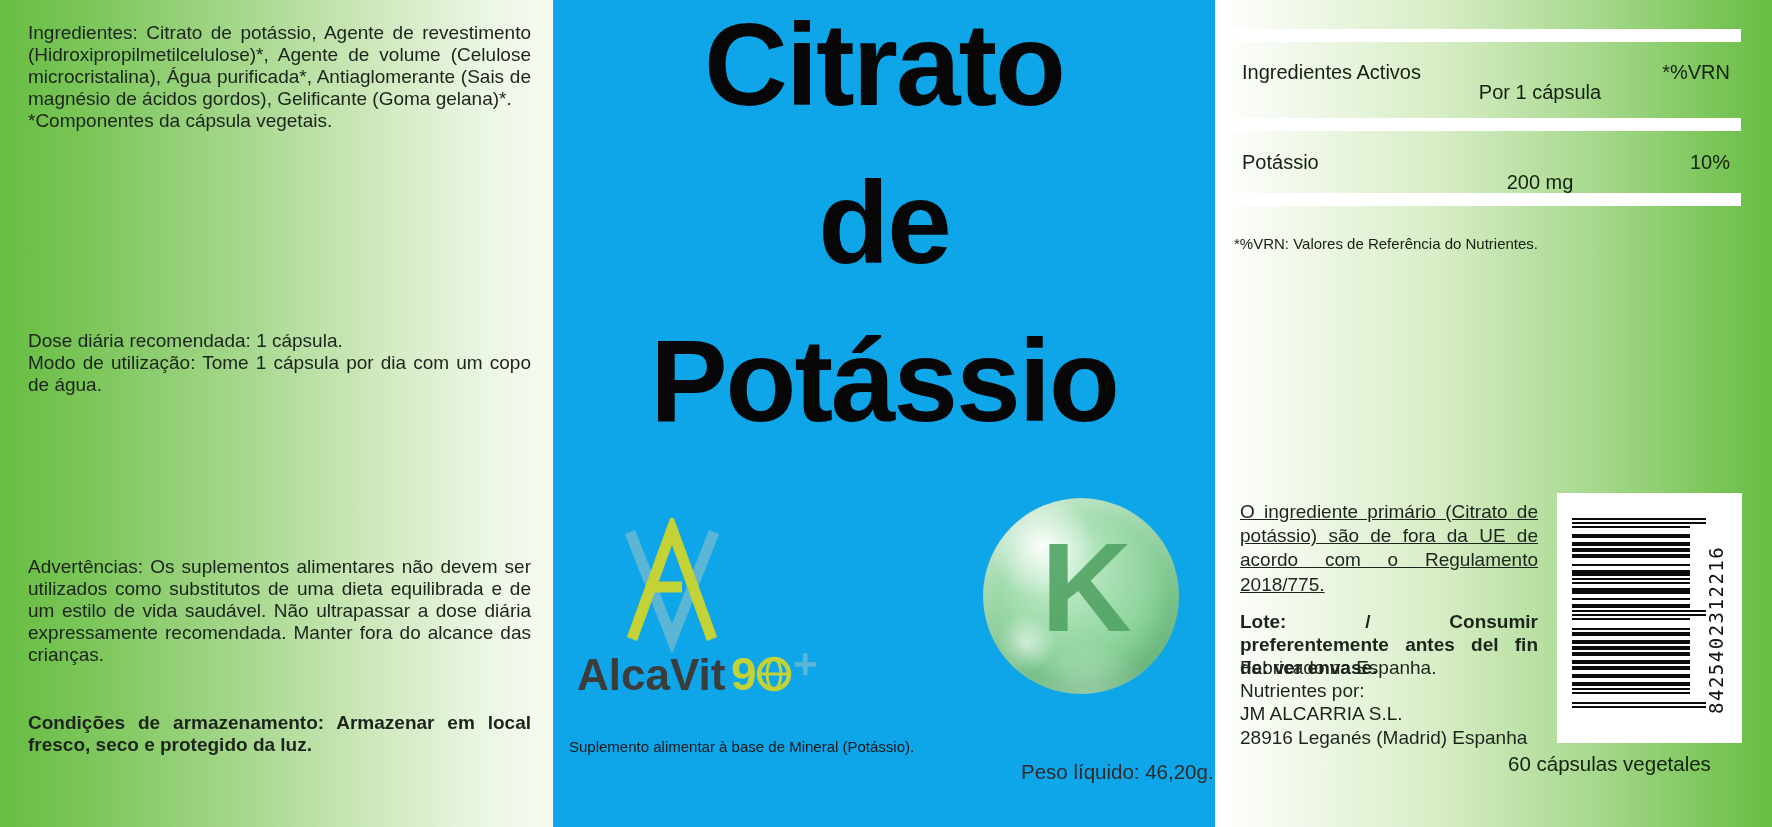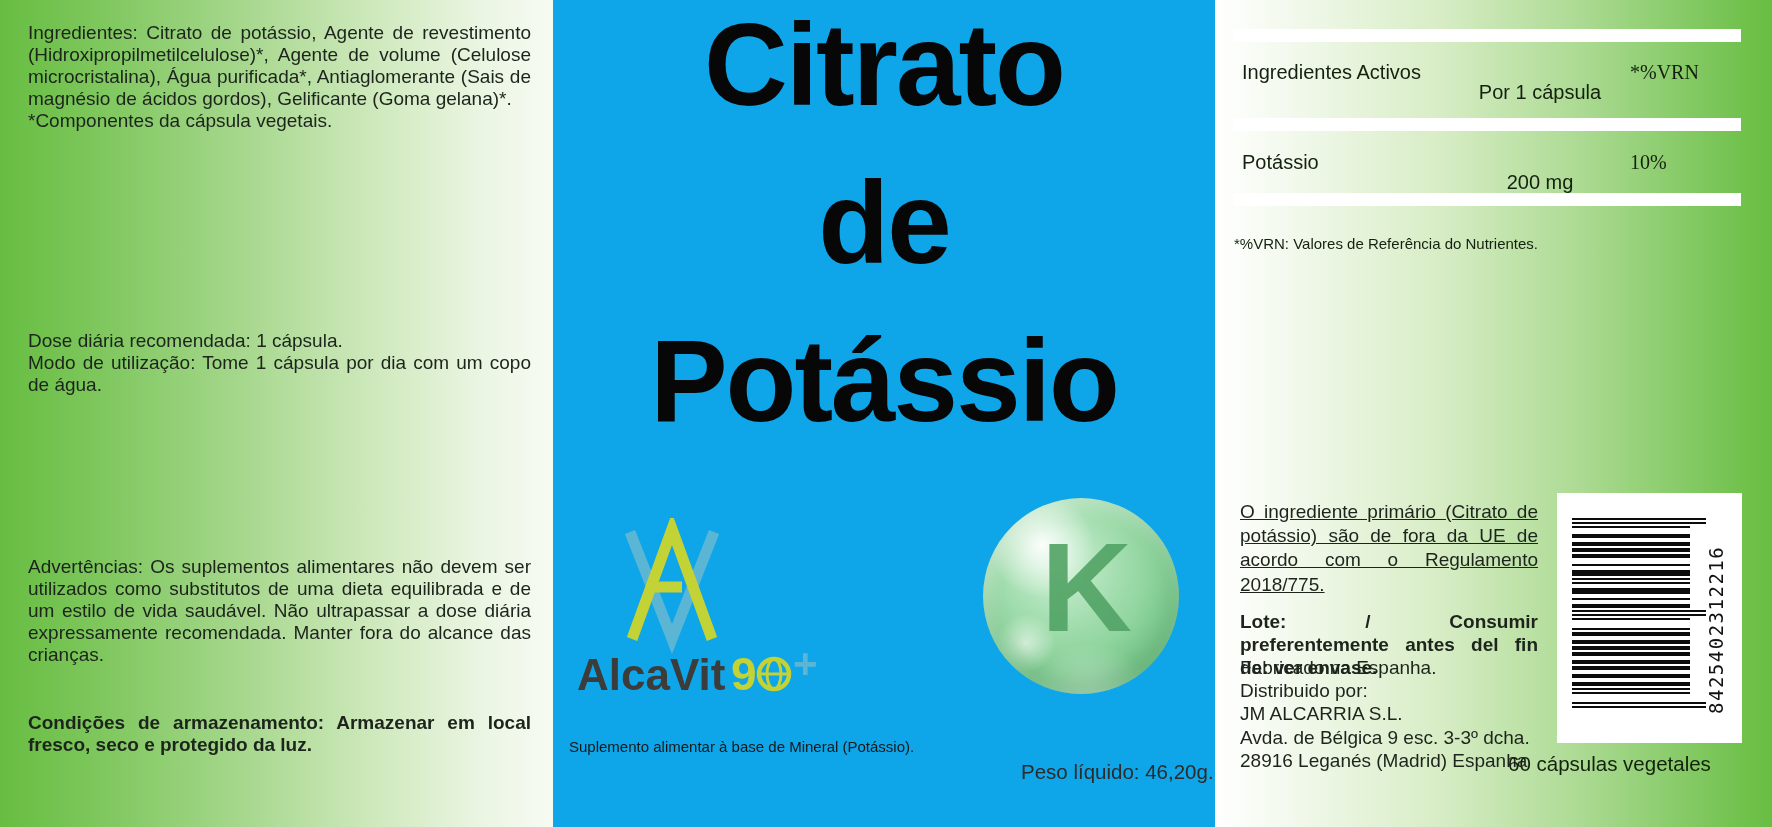--- a/index.html
+++ b/index.html
@@ -27,21 +27,21 @@
       radial-gradient(circle at 40% 35%, #cdf0d4 0%, #a2ddae 34%, #86d096 60%, #74c487 82%, #67ba7a 100%);
     box-shadow:inset -6px -14px 26px rgba(55,130,75,.30), inset 4px 8px 18px rgba(255,255,255,.45);}
   .sphere .k{position:absolute;left:50%;top:50%;transform:translate(-44%,-56%);
     font-weight:bold;font-size:126px;color:rgba(84,164,102,.92);line-height:1;}
   
   .wbar{position:absolute;left:18px;width:508px;height:13px;background:#ffffff;}
   .bar1{top:29px}.bar2{top:118px}.bar3{top:193px}
   .cell{position:absolute;font-size:20px;color:#14210f;}
   .c1{left:27px;}
   .c2{left:245px;width:160px;text-align:center;margin-top:20px;}
-  .c3{left:415px;width:100px;text-align:left;font-family:Liberation Serif, serif;}
+  .c3{left:415px;width:100px;text-align:right;}
   .r1{top:61px}.r2{top:151px}
   .vrn{position:absolute;left:19px;top:235px;font-size:15px;color:#14210f;}
   .origin{position:absolute;left:25px;top:500px;width:298px;font-size:19px;line-height:24.2px;text-decoration:underline;}
   .lote{position:absolute;left:25px;top:610px;width:298px;font-size:19px;line-height:23px;font-weight:bold;}
   .addr{position:absolute;left:25px;top:656px;width:310px;font-size:19px;line-height:23.2px;}
   .barcode{position:absolute;left:342px;top:493px;width:185px;height:250px;background:#ffffff;}
   .count{position:absolute;left:293px;top:752px;font-size:20.5px;color:#14210f;}
   .bc-digits{font-family:"DejaVu Sans Mono",monospace;font-size:19px;letter-spacing:1.5px;fill:#111;}
 </style>
 </head>
@@ -108,23 +108,22 @@
     <div class="cell c3 r2">10%</div>
 
     <div class="vrn">*%VRN: Valores de Referência do Nutrientes.</div>
 
     <div class="origin just">O ingrediente primário (Citrato de potássio) são de fora da UE de acordo com o Regulamento 2018/775.</div>
 
     <div class="lote just">Lote: / Consumir preferentemente antes del fin de: ver envase.</div>
 
     <div class="addr">
       <div>Fabricado na Espanha.</div>
-      <div>Distribuido por:</div>
+      <div>Nutrientes por:</div>
       <div>JM ALCARRIA S.L.</div>
-      <div>Avda. de Bélgica 9 esc. 3-3º dcha.</div>
       <div>28916 Leganés (Madrid) Espanha</div>
     </div>
 
     <div class="barcode">
       <svg width="185" height="250" viewBox="0 0 185 250">
         <g fill="#0c0c0c">
           <rect x="15" y="25" width="134" height="2"></rect>
           <rect x="15" y="29" width="134" height="2"></rect>
           <rect x="15" y="33" width="118" height="2"></rect>
           <rect x="15" y="41" width="118" height="4"></rect>

